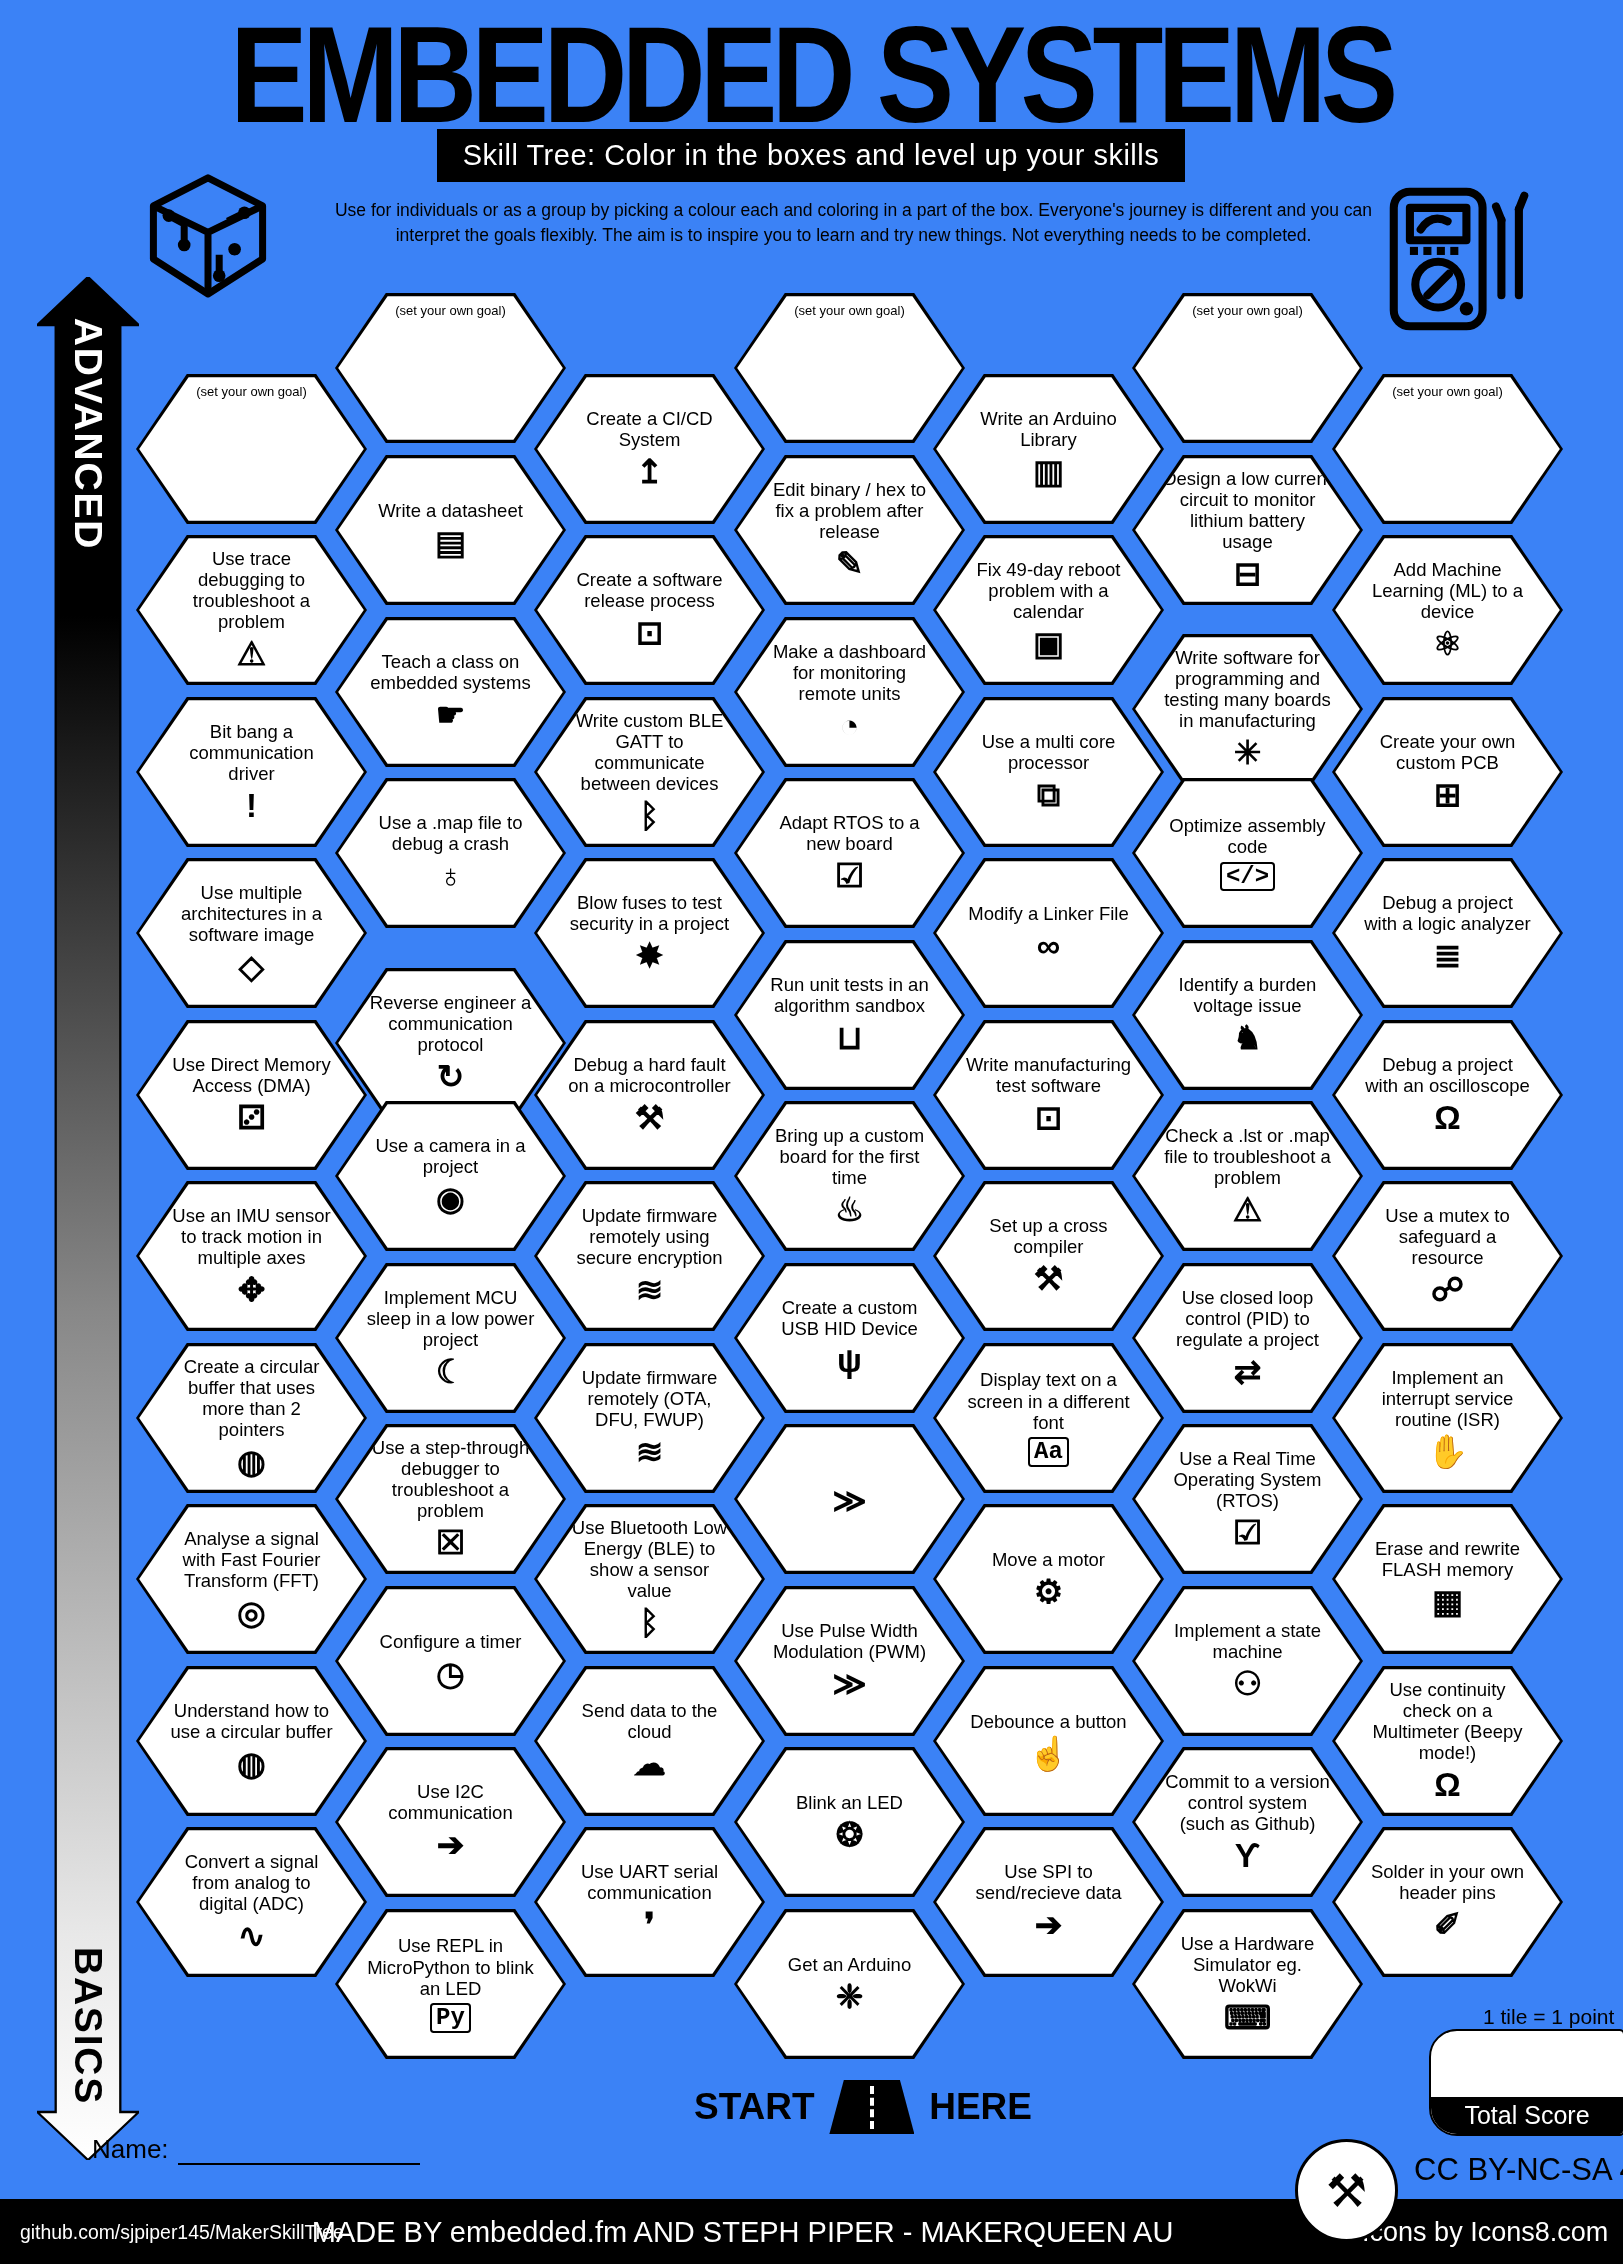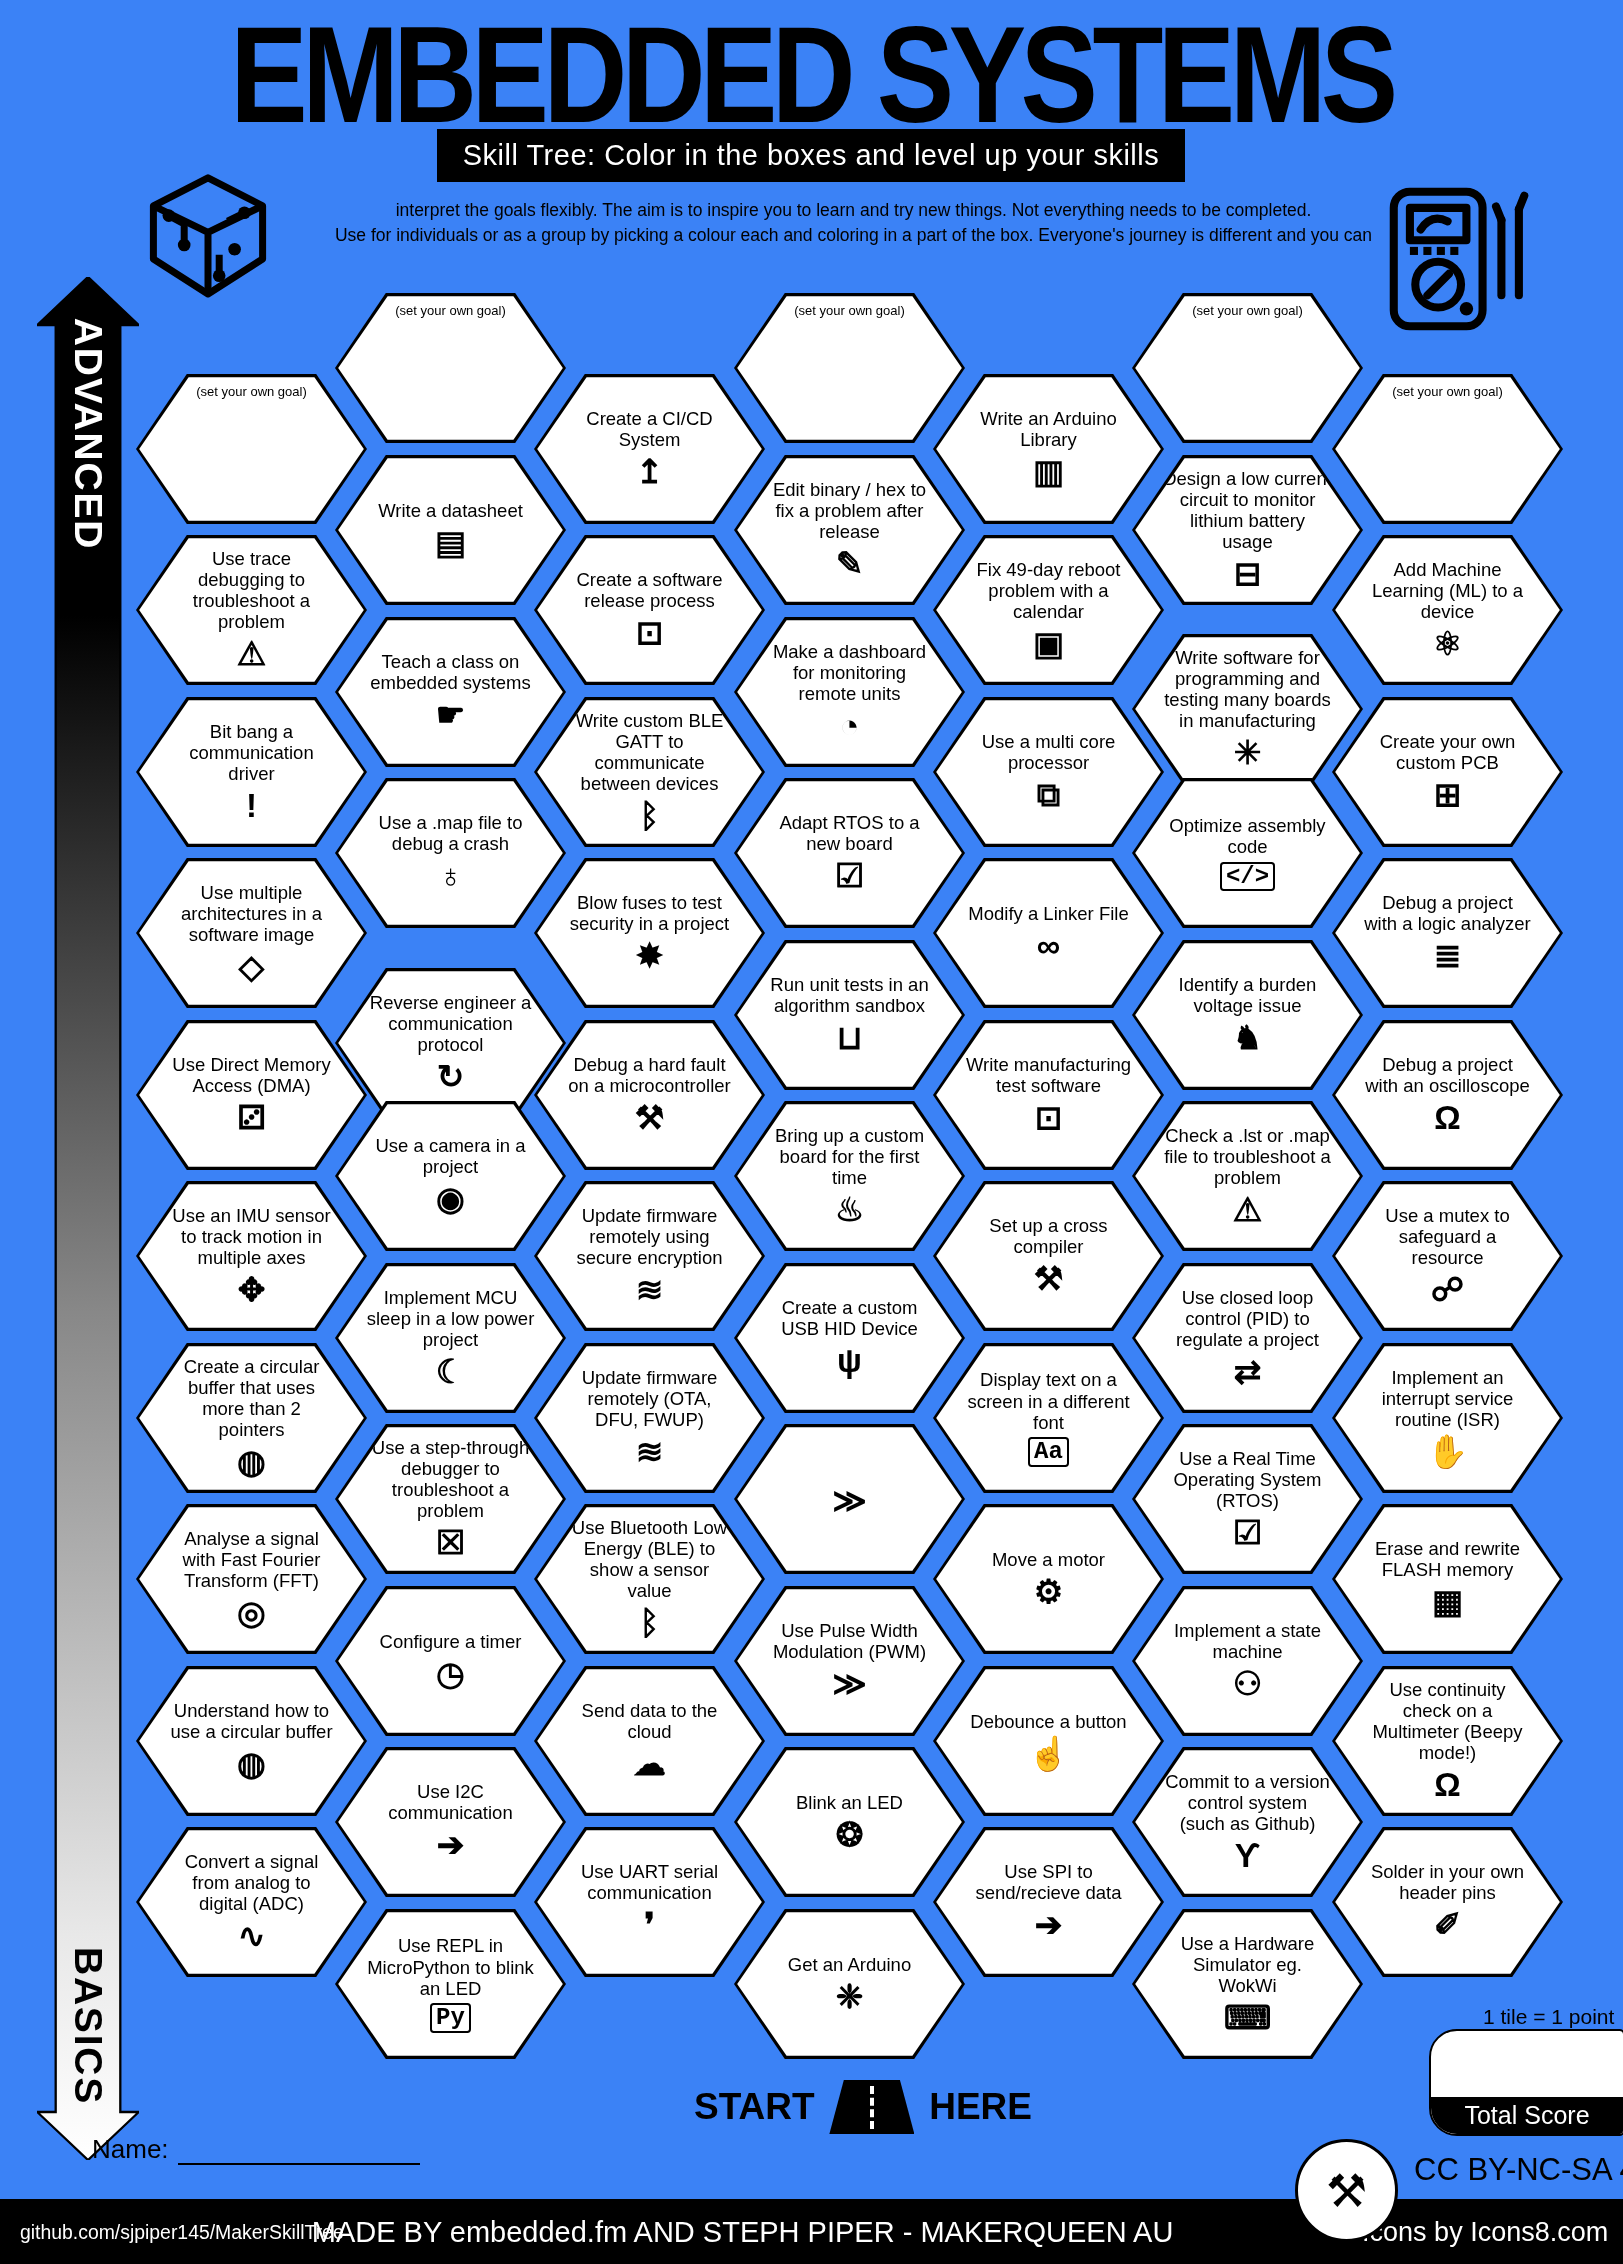--- a/index.html
+++ b/index.html
@@ -66,22 +66,22 @@
 </head>
 <body>
 
 <div id="poster">
 
   <div class="title">EMBEDDED SYSTEMS</div>
   <div class="subtitle-bar">
     <span>Skill Tree:  Color in the boxes and level up your skills</span>
   </div>
   <div class="desc">
+    <div>Use for individuals or as a group by picking a colour each and coloring in a part of the box.  Everyone's journey is different and you can</div>
     <div>interpret the goals flexibly.  The aim is to inspire you to learn and try new things. Not everything needs to be completed.</div>
-    <div>Use for individuals or as a group by picking a colour each and coloring in a part of the box.  Everyone's journey is different and you can</div>
   </div>
 
   <svg class="corner-icon" style="left:138px;top:168px" width="140" height="140" viewBox="0 0 100 100">
     <g fill="none" stroke="#000" stroke-width="5" stroke-linejoin="round">
       <path d="M50 7 L89 27 V65 L50 90 L11 65 V27 Z"></path>
       <path d="M11 27 L50 46 L89 27 M50 46 V90"></path>
       <path d="M22 34 L33 40 V52 M64 38 L76 32 M58 62 V74"></path>
     </g>
     <g fill="#000">
       <circle cx="22" cy="34" r="4.5"></circle>

